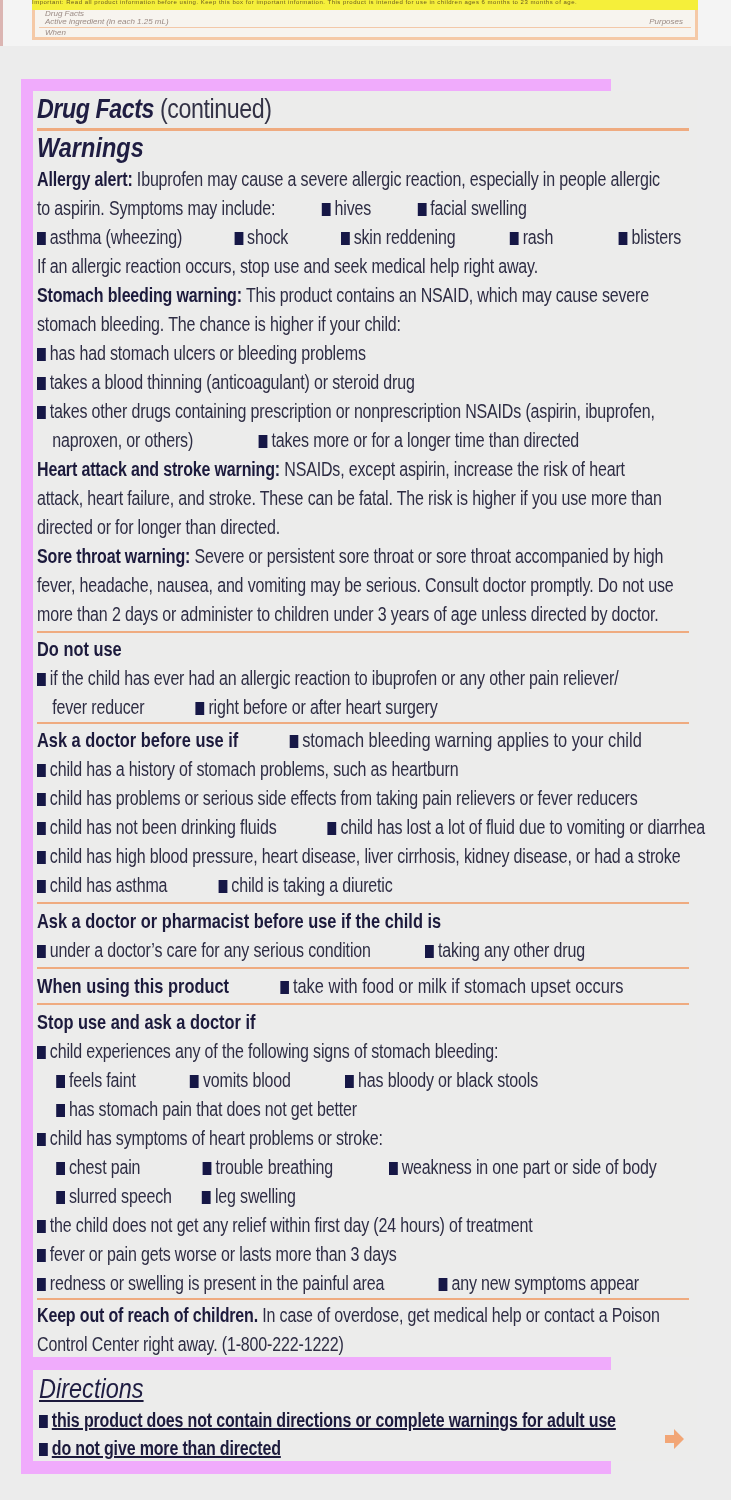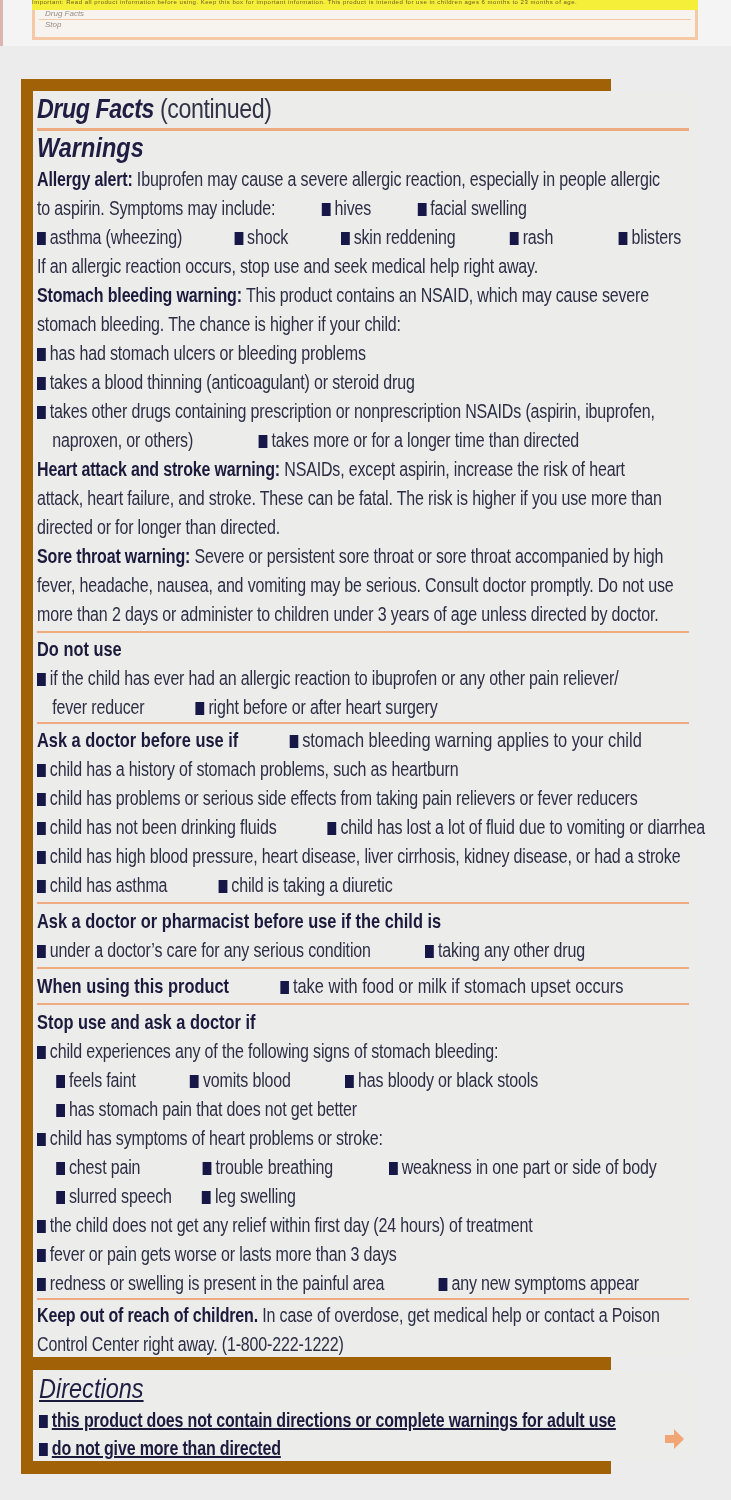--- a/index.html
+++ b/index.html
@@ -11,21 +11,21 @@
   .top-strip .left-edge { position: absolute; left: 0; top: 0; width: 3px; height: 46px; background: #c98a86; opacity: .6; }
   .top-strip .yellow { position: absolute; left: 32px; top: 0; width: 666px; height: 10px; background: #f5ef3a; overflow: hidden;
     font-size: 6px; line-height: 5px; color: #6a5a20; white-space: nowrap; letter-spacing: .5px; filter: blur(.6px); }
   .top-strip .mini-panel { position: absolute; left: 32px; top: 10px; width: 666px; height: 30px; border: 3px solid #f5c9a6; border-top: none;
     background: #f7f4ef; }
   .top-strip .mini-panel .row { font-size: 6px; line-height: 6px; color: #b7a8a0; white-space: nowrap; padding-left: 10px; filter: blur(.6px); display:flex; justify-content: space-between; padding-right: 12px; }
   .top-strip .mini-panel .row.b { font-size: 8px; line-height: 8px; font-style: italic; color: #9a8a84; }
   .top-strip .mini-panel .hr { height: 1px; background: #f3c8a8; margin: 1px 4px; }
 
   
-  .panel { position: absolute; left: 21px; top: 79px; width: 590px; height: 1395px; background: #a16207; }
+  .panel { position: absolute; left: 21px; top: 79px; width: 590px; height: 1395px; background: #f0abfc; }
   .inner { position: absolute; left: 12px; top: 12px; width: 664px; height: 1266px; background: #ececeb; }
   .inner2 { position: absolute; left: 12px; top: 1291px; width: 664px; height: 91px; background: #ececeb; }
 
   .content { position: absolute; left: 4px; right: 8px; top: 0; }
   .hr { height: 3px; background: #efab80; margin: 0; }
   .hr.thin { height: 2px; }
 
   .title { font-size: 27px; line-height: 34px; padding-top: 0px; letter-spacing: -0.5px; transform: scaleX(.86); transform-origin: left; white-space: nowrap; }
   .title .it { font-style: italic; font-weight: bold; font-family: "Liberation Sans", sans-serif; color: #1f1d42; }
   .title .norm { font-weight: normal; color: #333246; }
@@ -44,23 +44,27 @@
 </head>
 <body>
 
 <div class="top-strip">
   <div class="left-edge"></div>
   <div class="yellow">Important: Read all product information before using. Keep this box for important information. This product is intended for use in children ages 6 months to 23 months of age.</div>
   <div class="mini-panel">
     <div class="row b">
         <span>Drug Facts</span>
       </div>
+    <div class="row b">
+        <span>Active ingredient (in each 1.25 mL)</span>
+        <span>Purposes</span>
+      </div>
     <div class="hr"></div>
     <div class="row b">
-        <span>Stop</span>
+        <span>When</span>
       </div>
   </div>
 </div>
 
 <div class="panel">
   <div class="inner">
     <div class="content">
       <div class="title" style="padding-top:1px;">
         <span class="it">Drug Facts</span>
         <span class="norm">(continued)</span>

